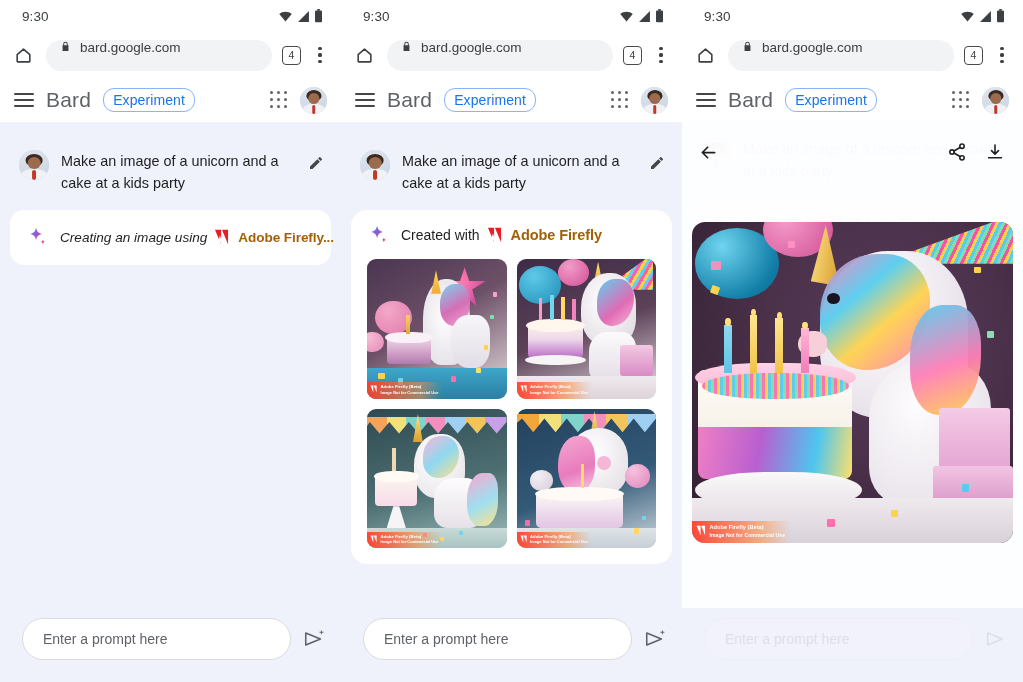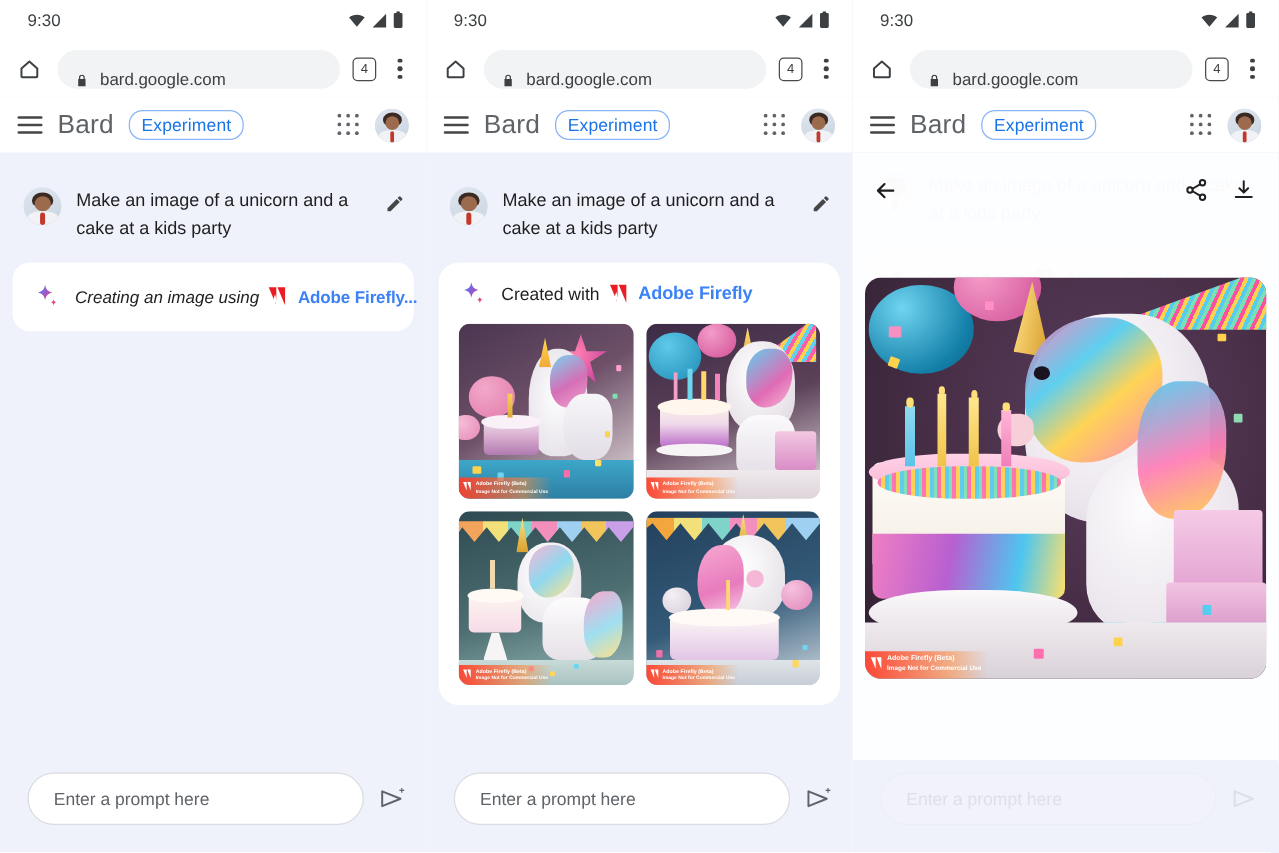--- a/index.html
+++ b/index.html
@@ -32,21 +32,21 @@
 
   
   .urlbar {
     height: 46px; background: #ffffff;
     display: flex; align-items: center; gap: 10px;
     padding: 0 12px 0 10px; flex: 0 0 46px;
   }
   .home-btn { width: 26px; height: 26px; display: flex; align-items: center; justify-content: center; flex: 0 0 26px; }
   .omnibox {
     flex: 1 1 auto; height: 31px; background: #f1f3f4; border-radius: 16px;
-    display: flex; align-items: flex-end; gap: 9px; padding: 0 14px;
+    display: flex; align-items: flex-start; gap: 9px; padding: 0 14px;
     min-width: 0;
   }
   .omnibox .url-text {
     font-size: 13.5px; color: #3c4043; white-space: nowrap;
     overflow: hidden; text-overflow: ellipsis;
   }
   .tabcount {
     width: 19px; height: 19px; border: 1.8px solid #4a4a4a; border-radius: 4px;
     display: flex; align-items: center; justify-content: center;
     font-size: 10.5px; color: #3c4043; flex: 0 0 19px; font-weight: 500;
@@ -91,21 +91,21 @@
   .resp-card {
     background: #ffffff; border-radius: 16px;
     margin: 6px 0 0 0; padding: 14px 16px 16px;
   }
   .resp-card.loading { padding: 16px 16px 17px; border-radius: 14px; }
   .resp-head { display: flex; align-items: center; gap: 12px; }
   .spark { width: 22px; height: 22px; flex: 0 0 22px; }
   .resp-label { font-size: 14px; color: #1f1f1f; display: flex; align-items: center; gap: 7px; white-space: nowrap; }
   .resp-label.italic { font-style: italic; font-size: 13.6px; }
   .firefly-mark { width: 17px; height: 16px; flex: 0 0 17px; }
-  .firefly-name { font-weight: 700; font-size: 14.5px; color: #3b82f6; letter-spacing: -.1px; }
+  .firefly-name { font-weight: 700; font-size: 14.5px; color: #a16207; letter-spacing: -.1px; }
   .firefly-name.small { font-weight: 700; font-size: 13.6px; font-style: normal; }
 
   .img-grid { display: grid; grid-template-columns: 1fr 1fr; gap: 10px; margin-top: 13px; }
   .thumb { position: relative; width: 100%; aspect-ratio: 1/1; border-radius: 9px; overflow: hidden; }
   .hero-wrap { position: relative; margin: 12px 10px 0; border-radius: 13px; overflow: hidden; }
   .hero { position: relative; width: 100%; aspect-ratio: 1/1; }
 
   .wm { position: absolute; left: 0; bottom: 0; padding: 2px 3px 3px 3px; display: flex; align-items: flex-start; gap: 2.5px;
         background: linear-gradient(90deg, rgba(255,60,40,.92), rgba(255,140,60,.55) 70%, rgba(255,180,90,0)); }
   .wm-logo { width: 8px; height: 8px; flex: 0 0 8px; margin-top: 1px; }

